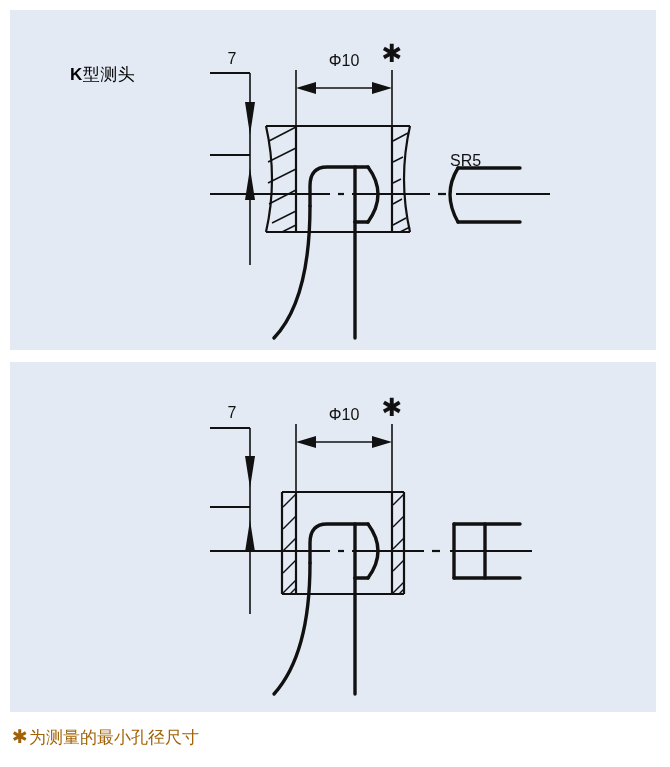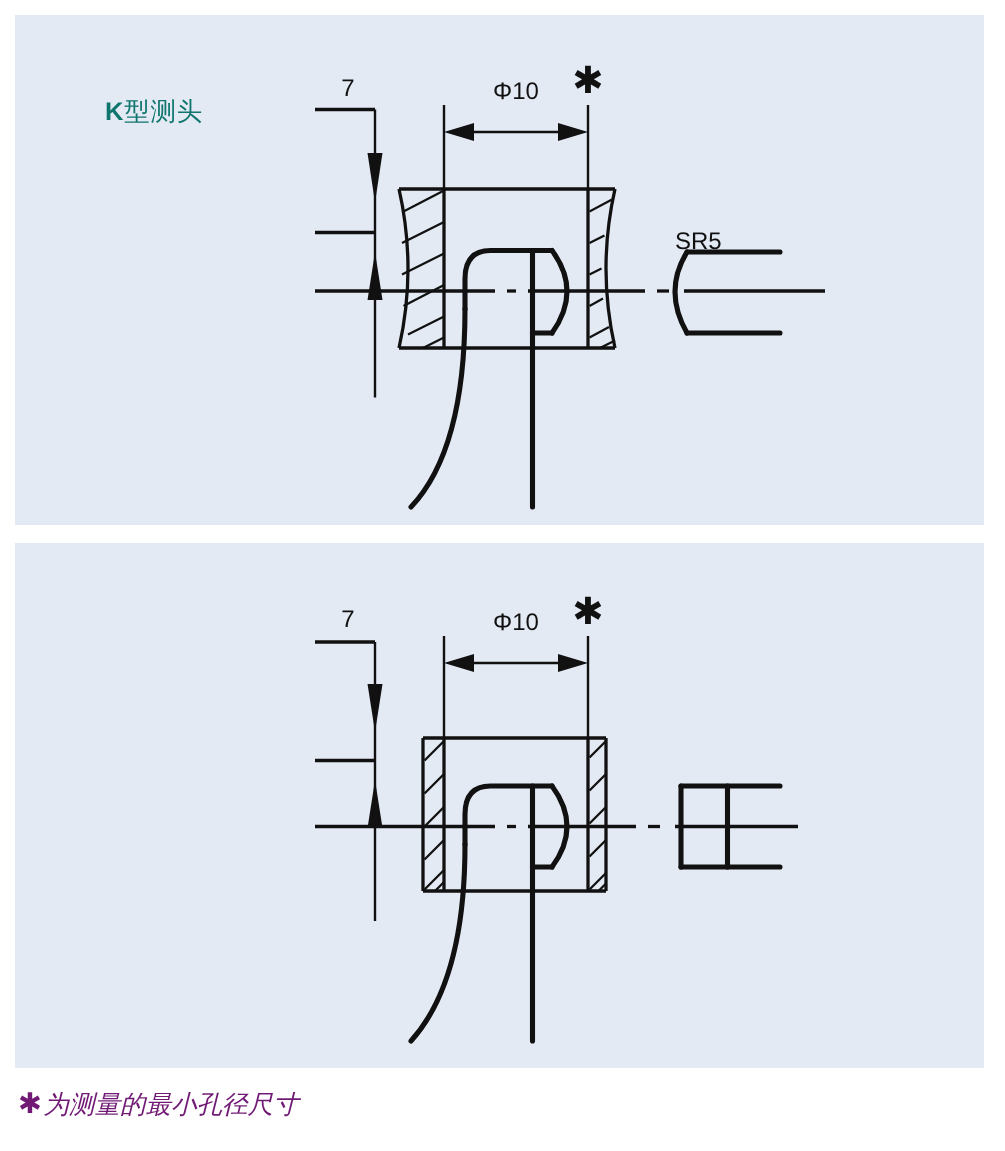--- a/index.html
+++ b/index.html
@@ -20,34 +20,33 @@
   }
   #panel-k{ top:10px;  height:340px; }
   #panel-j{ top:362px; height:350px; }
 
   .panel-title{
     position:absolute;
     font-size:17px;
     line-height:1;
     letter-spacing:0.5px;
     white-space:nowrap;
-    color:#0f766e;
+    color:#000000;
   }
   .panel-title .type-letter{ font-weight:bold; }
   #title-k{ left:60px; top:56px; }
 
   .footnote{
     position:absolute;
     left:12px;
     top:727px;
     font-size:17px;
     line-height:1;
     white-space:nowrap;
-    color:#701a75;
-    font-style:italic;
+    color:#a16207;
   }
   .footnote .star{
     font-weight:bold;
     font-size:19px;
     margin-right:1px;
   }
 
   svg{ position:absolute; left:0; top:0; overflow:visible; }
   #svg-k{ }
   #svg-j{ }

